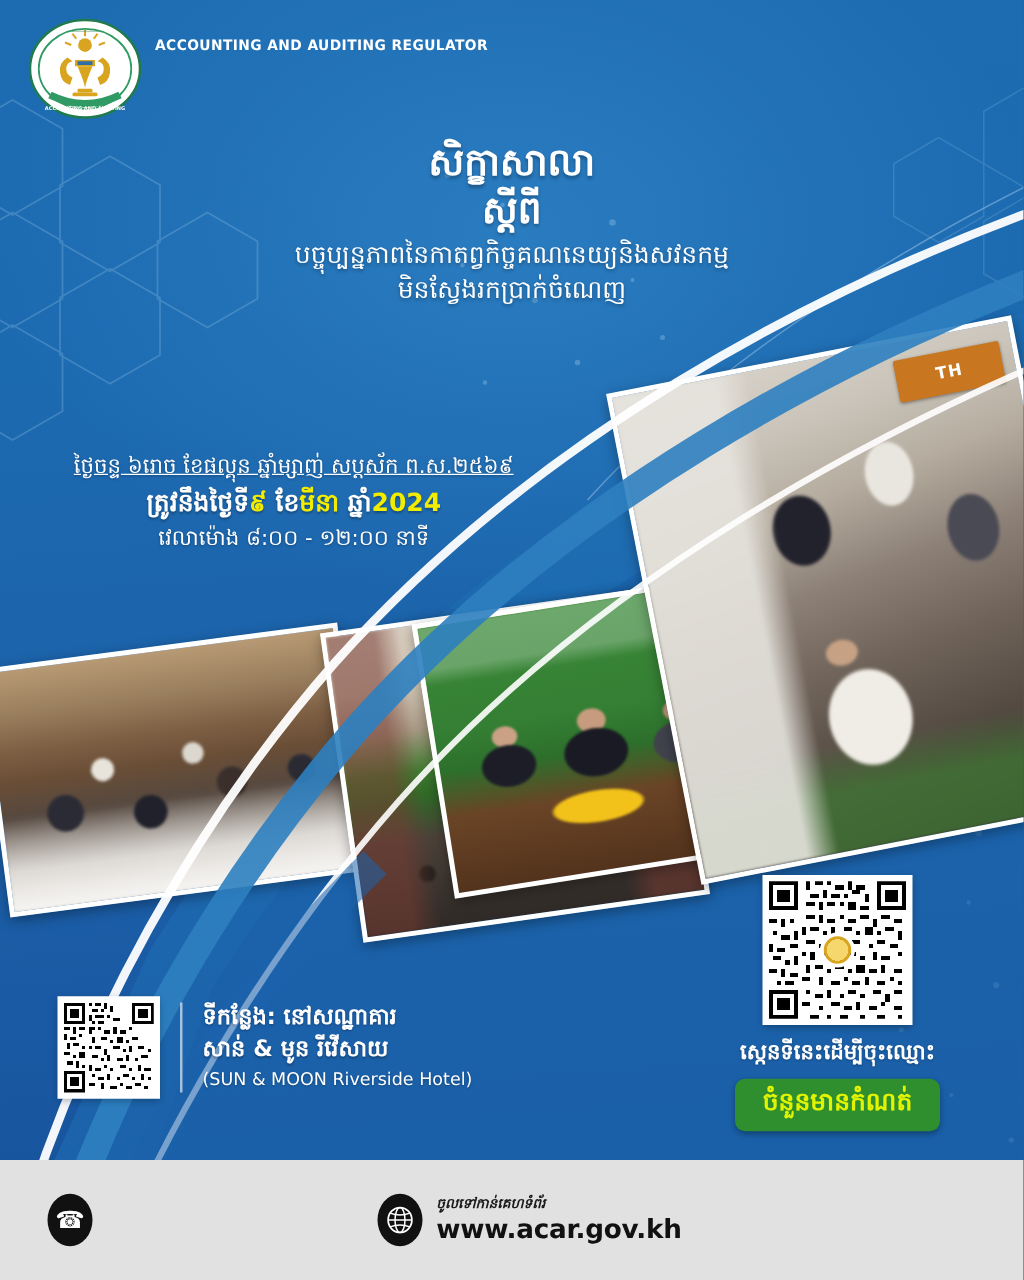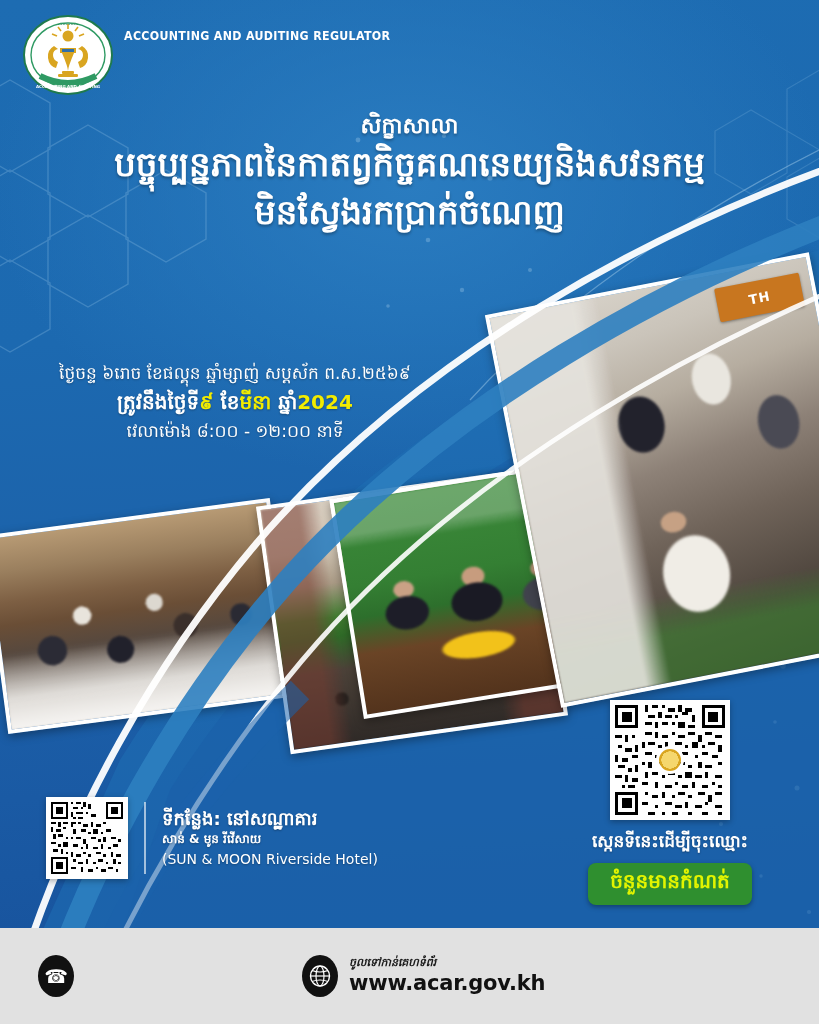--- a/index.html
+++ b/index.html
@@ -35,31 +35,31 @@
     margin-top:3px; font-size:11.5px; font-weight:bold; color:#ffffff;
     letter-spacing:.35px; transform:scaleX(.96); transform-origin:left center;
   }
 
   
   #title-block {
     position:absolute; left:0; top:112px; width:100%;
     text-align:center; z-index:6; color:#ffffff;
     text-shadow:0 2px 3px rgba(0,0,0,.30);
   }
-  .t-l1 { font-size:22px; font-weight:bold; line-height:1.28; }
+  .t-l1 { font-size:30px; font-weight:bold; line-height:1.28; }
   .t-l2 { font-size:30px; font-weight:bold; line-height:1.28; }
-  .t-main { font-size:34px; font-weight:bold; line-height:1.42; padding:0 26px;text-align:center; }
+  .t-main { font-size:20px; font-weight:normal; line-height:1.42; padding:0 26px;text-align:center; }
 
   
   #date-block {
     position:absolute; left:0; top:360px; width:470px;
     text-align:center; z-index:6; color:#ffffff;
     text-shadow:0 1px 2px rgba(0,0,0,.30);
   }
-  .d-row1 { font-size:17px; line-height:1.6; }
+  .d-row1 { font-size:17px; line-height:1.6;text-decoration:underline; }
   .d-row2 { font-size:20px; font-weight:bold; line-height:1.55; }
   .d-row2 .hl { color:#f2ec00; }
   .d-row3 { font-size:17px; line-height:1.6; }
 
   
   #arcs { position:absolute; inset:0; z-index:3; }
 
   
   #collage { position:absolute; inset:0; z-index:4; }
   .ph { position:absolute; overflow:hidden; border:4px solid #ffffff;
@@ -150,21 +150,21 @@
   
   #swoosh-fg { position:absolute; inset:0; z-index:5; pointer-events:none; }
 
   
   #venue { position:absolute; left:46px; top:797px; z-index:7;
            display:flex; align-items:center; gap:16px; }
   .qr { background:#fff; padding:5px; line-height:0; box-shadow:0 2px 6px rgba(0,0,0,.3); }
   #venue .divider { width:2px; height:72px; background:rgba(255,255,255,.6); }
   #venue-text { color:#fff; text-shadow:0 1px 2px rgba(0,0,0,.3); }
   #venue-kh1 { font-size:18px; font-weight:bold; line-height:1.4; }
-  #venue-kh2 { font-size:12px; font-weight:bold; line-height:1.4; }
+  #venue-kh2 { font-size:18px; font-weight:bold; line-height:1.4; }
   #venue-en { font-size:14px; line-height:1.5; margin-top:2px; }
 
   
   #register { position:absolute; left:545px; top:700px; width:250px;
               z-index:7; text-align:center; }
   #register .qr { display:inline-block; position:relative; }
   #reg-caption { margin-top:10px; color:#fff; font-size:17px; font-weight:bold;
                  text-shadow:0 1px 2px rgba(0,0,0,.3); }
   #reg-button {
     margin:8px auto 0; display:inline-block;
@@ -315,20 +315,21 @@
       <text x="48" y="12" font-size="4.2" fill="#1f7a4d" text-anchor="middle" font-weight="bold">·············</text>
       <text x="48" y="74" font-size="4" fill="#ffffff" text-anchor="middle" font-weight="bold">ACCOUNTING AND AUDITING</text>
     </svg>
     <div id="org-names">
       <div id="org-en">ACCOUNTING AND AUDITING REGULATOR</div>
     </div>
   </div>
 
   <div id="title-block">
     <div class="t-l1 kh">សិក្ខាសាលា</div>
+    <div class="t-l2 kh">ស្ដីពី</div>
     <div class="t-main kh">បច្ចុប្បន្នភាពនៃកាតព្វកិច្ចគណនេយ្យនិងសវនកម្ម</div>
     <div class="t-main kh">មិនស្វែងរកប្រាក់ចំណេញ</div>
   </div>
 
   <div id="date-block">
     <div class="d-row1 kh">ថ្ងៃចន្ទ ៦រោច ខែផល្គុន ឆ្នាំម្សាញ់ សប្ដស័ក ព.ស.២៥៦៩</div>
     <div class="d-row2 kh"><span>ត្រូវនឹងថ្ងៃទី</span><span class="hl">៩</span><span> ខែ</span><span class="hl">មីនា</span><span> ឆ្នាំ</span><span class="hl">2024</span></div>
     <div class="d-row3 kh">វេលាម៉ោង ៨:០០ - ១២:០០ នាទី</div>
   </div>
 

